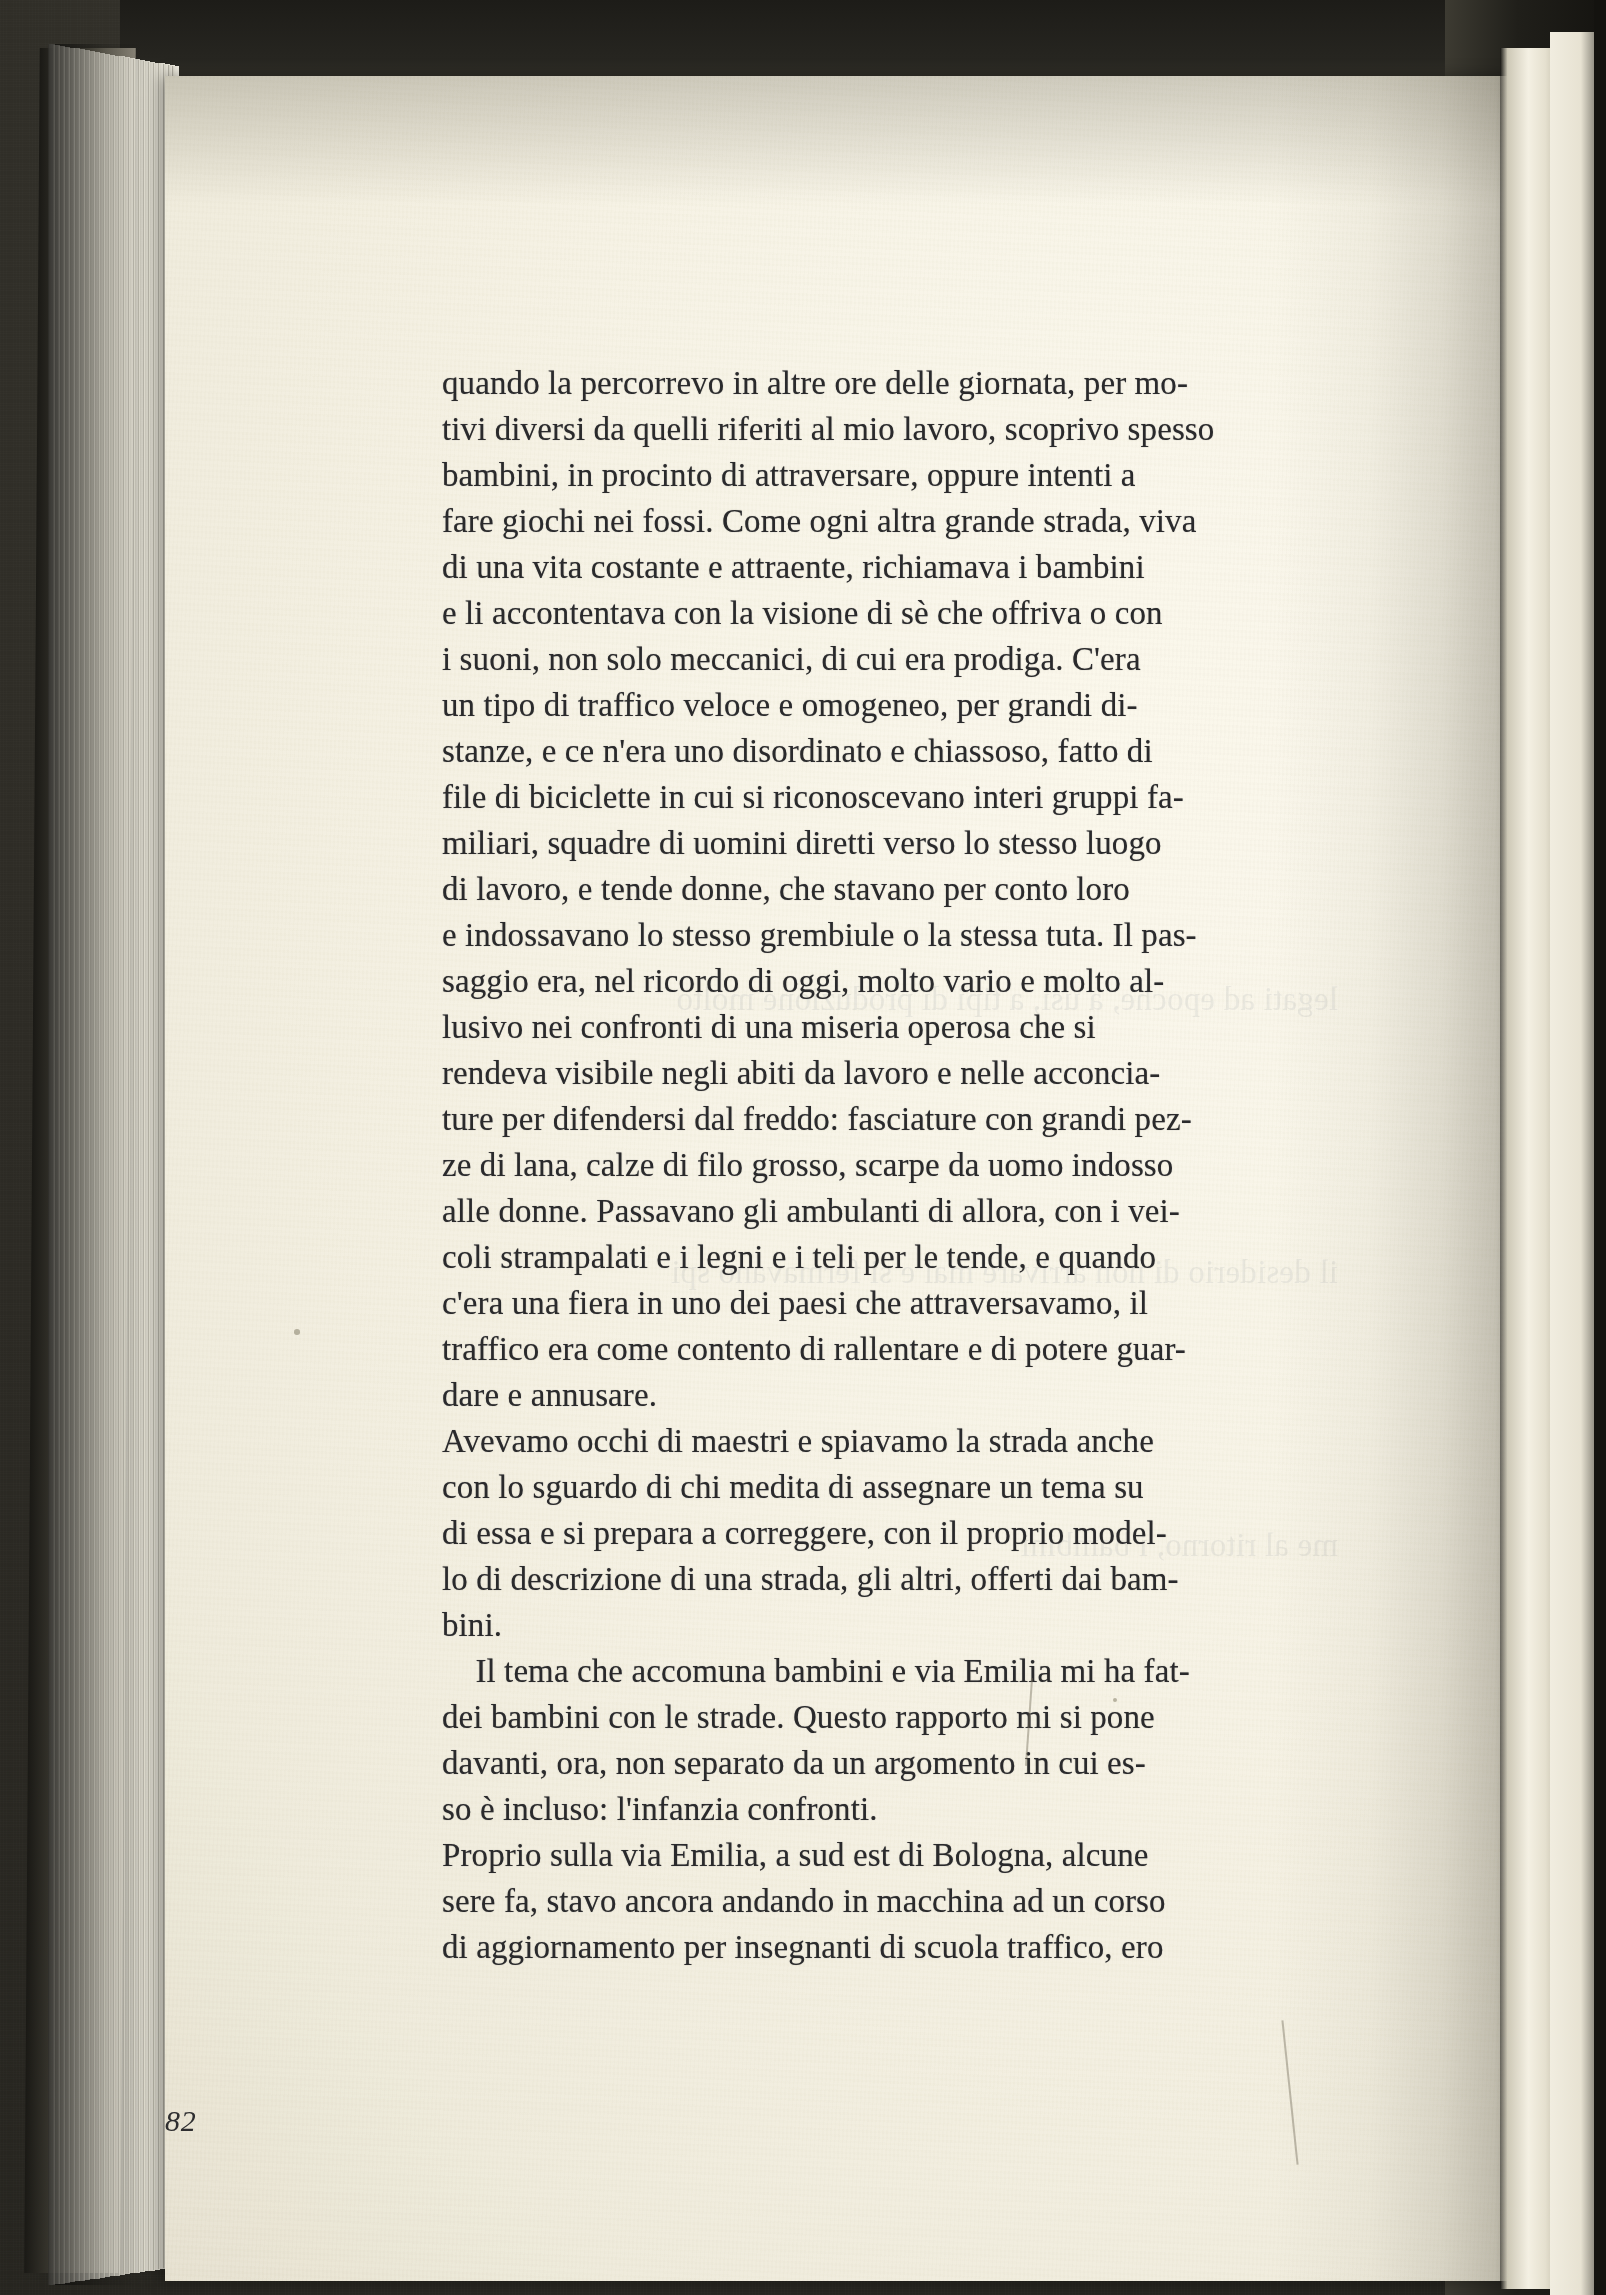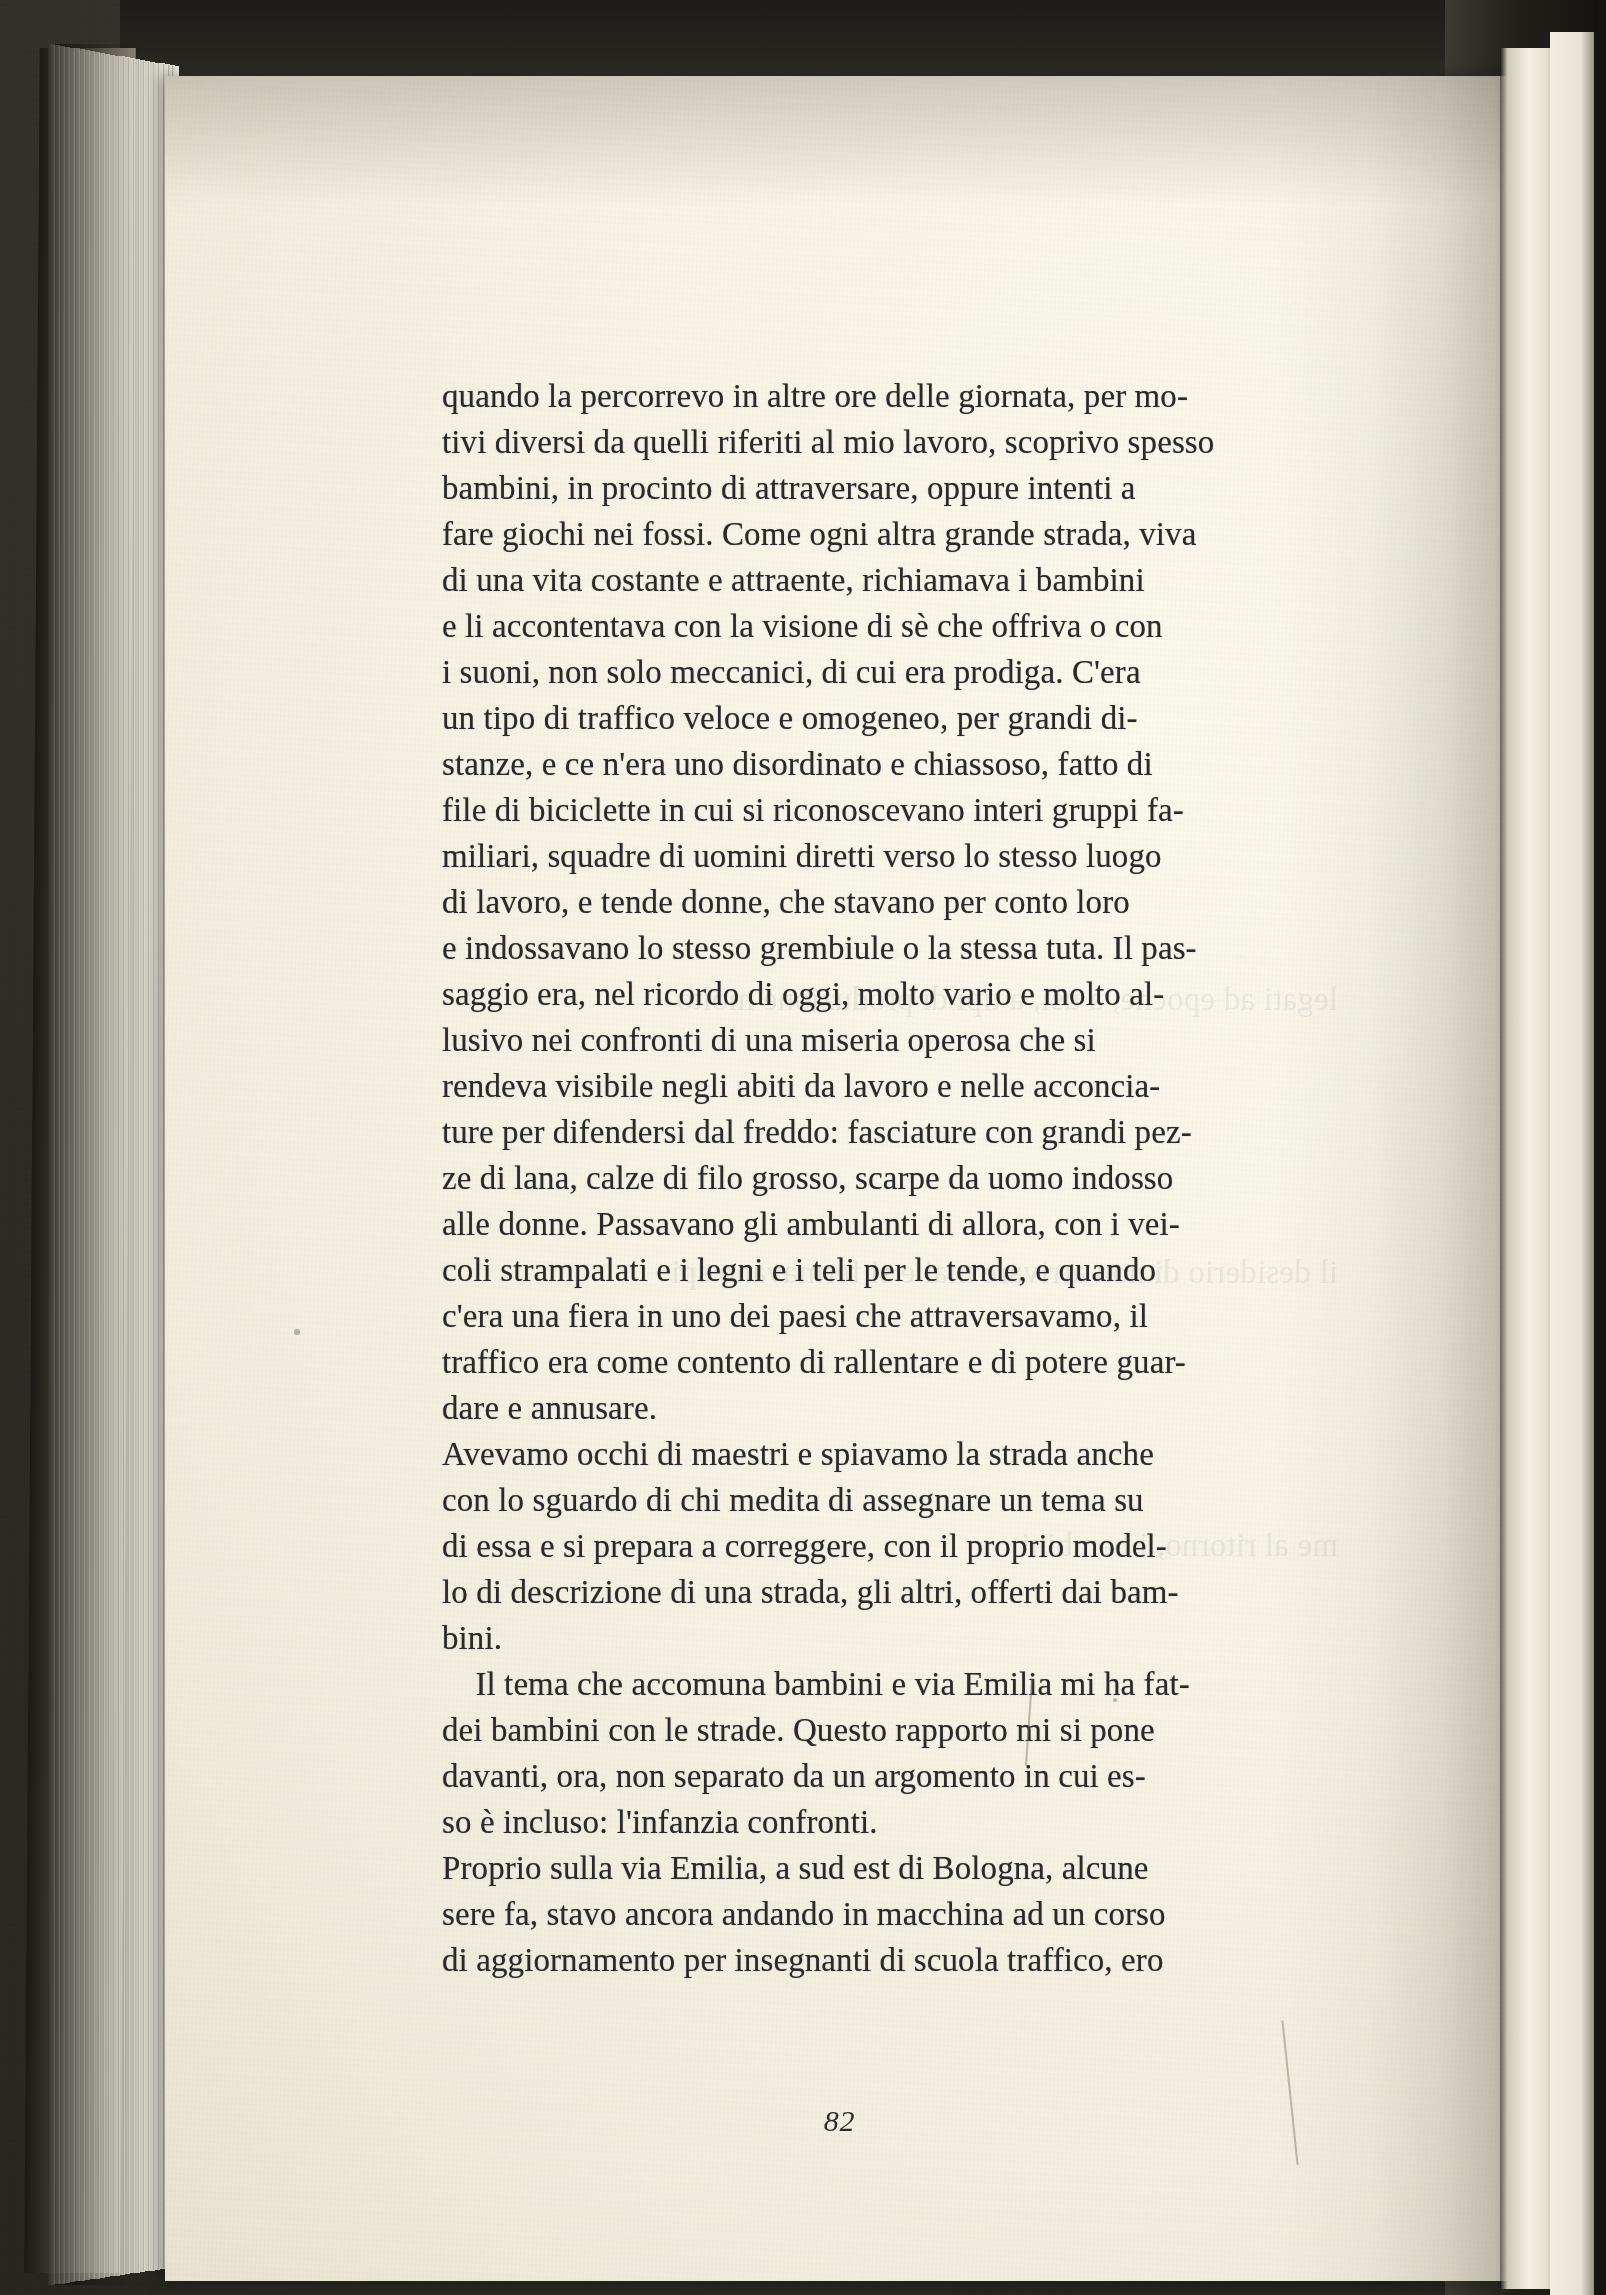--- a/index.html
+++ b/index.html
@@ -139,39 +139,39 @@
     color: #2b3a55;
     letter-spacing: 0.2px;
     pointer-events: none;
     overflow: hidden;
   }
 
   
   .textblock {
     position: absolute;
     left: 277px;
-    top: 297px;
+    top: 284px;
     width: 940px;
   }
   .line {
     font-size: 33px;
     line-height: 46px;
     color: #2a2a2c;
     white-space: pre;
     letter-spacing: 0.1px;
     text-shadow: 0 0 1px rgba(40,40,45,.45);
   }
   .line.indent { text-indent: 0; }
 
   .folio {
     position: absolute;
     left: 0;
     top: 2028px;
     width: 1349px;
-    text-align: center;
+    text-align: left;
     font-size: 30px;
     font-style: italic;
     color: #2e2e30;
     letter-spacing: 0.8px;
   }
 
   
   .spine-roll {
     position: absolute;
     left: 1500px;

